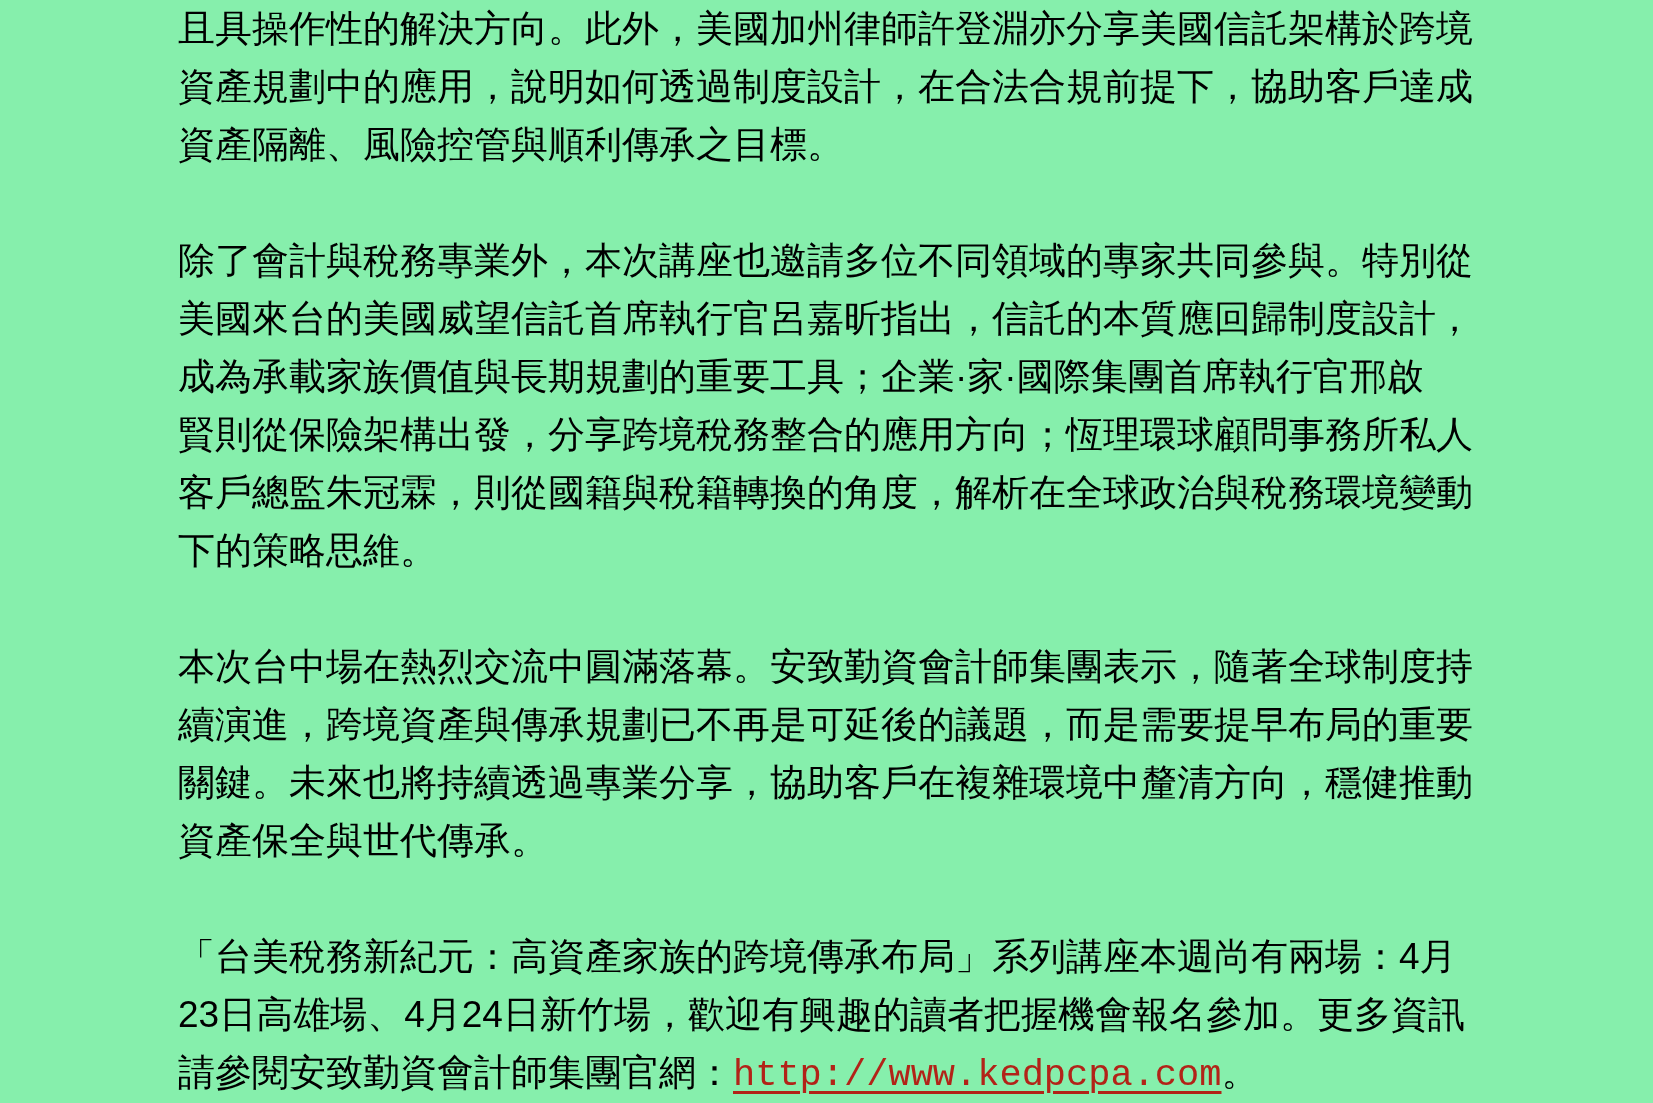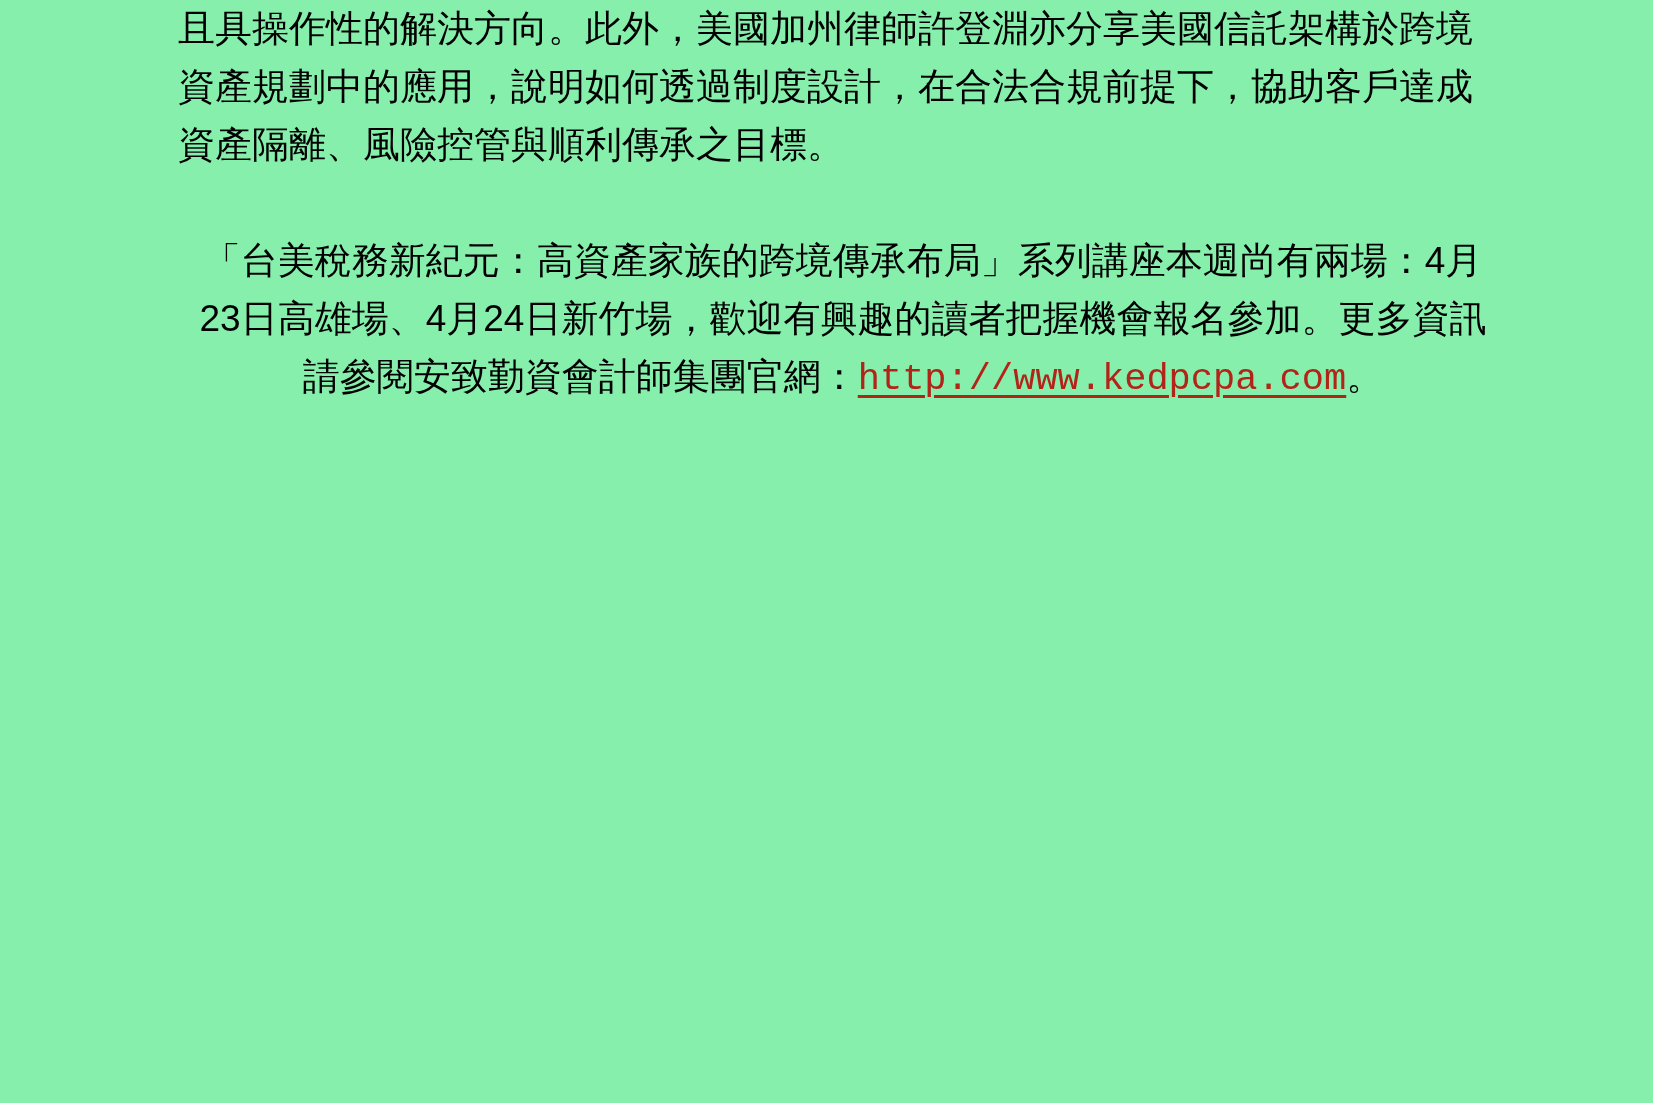--- a/index.html
+++ b/index.html
@@ -32,34 +32,43 @@
     line-height: 58px;
     text-align: left;
   }
   .doc-body p {
     margin: 0 0 58px 0;
     white-space: pre-line;
     font-weight: 400;
   }
   .doc-body p:last-child {
     margin-bottom: 0;
-    text-align: center;
   }
   a.site-link {
     text-decoration: underline;
     text-underline-offset: 6px;
     text-decoration-thickness: 3px;
     cursor: pointer;
   }
 </style>
 </head>
 <body>
 
 <div class="doc-page">
   <div class="doc-body">
     <p>且具操作性的解決方向。此外，美國加州律師許登淵亦分享美國信託架構於跨境
 資產規劃中的應用，說明如何透過制度設計，在合法合規前提下，協助客戶達成
 資產隔離、風險控管與順利傳承之目標。</p>
+    <p>除了會計與稅務專業外，本次講座也邀請多位不同領域的專家共同參與。特別從
+美國來台的美國威望信託首席執行官呂嘉昕指出，信託的本質應回歸制度設計，
+成為承載家族價值與長期規劃的重要工具；企業·家·國際集團首席執行官邢啟
+賢則從保險架構出發，分享跨境稅務整合的應用方向；恆理環球顧問事務所私人
+客戶總監朱冠霖，則從國籍與稅籍轉換的角度，解析在全球政治與稅務環境變動
+下的策略思維。</p>
+    <p>本次台中場在熱烈交流中圓滿落幕。安致勤資會計師集團表示，隨著全球制度持
+續演進，跨境資產與傳承規劃已不再是可延後的議題，而是需要提早布局的重要
+關鍵。未來也將持續透過專業分享，協助客戶在複雜環境中釐清方向，穩健推動
+資產保全與世代傳承。</p>
     <p><span>「台美稅務新紀元：高資產家族的跨境傳承布局」系列講座本週尚有兩場：4月
 23日高雄場、4月24日新竹場，歡迎有興趣的讀者把握機會報名參加。更多資訊
 請參閱安致勤資會計師集團官網：</span><a class="site-link" style="color: rgb(178, 35, 24); font-family: Liberation Mono, monospace;">http://www.kedpcpa.com</a><span>。</span></p>
   </div>
 </div>
 
 </body></html>

